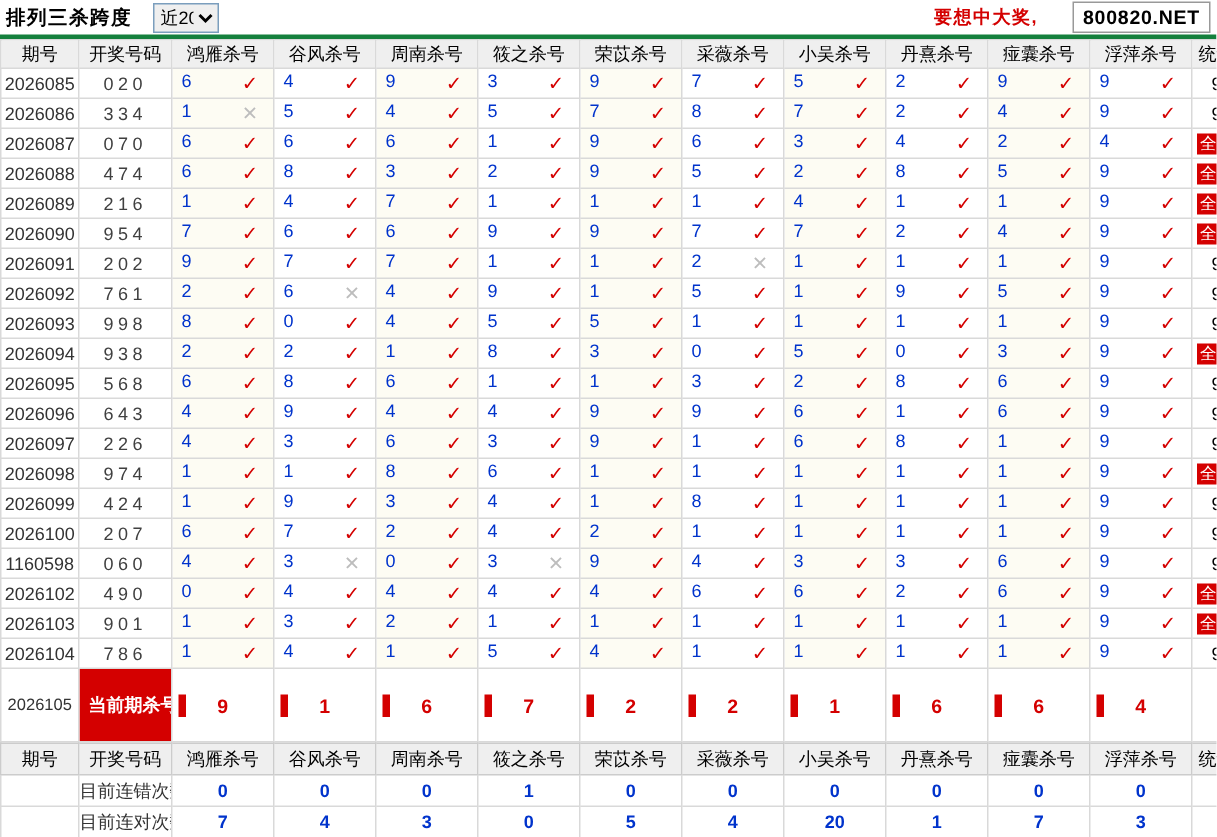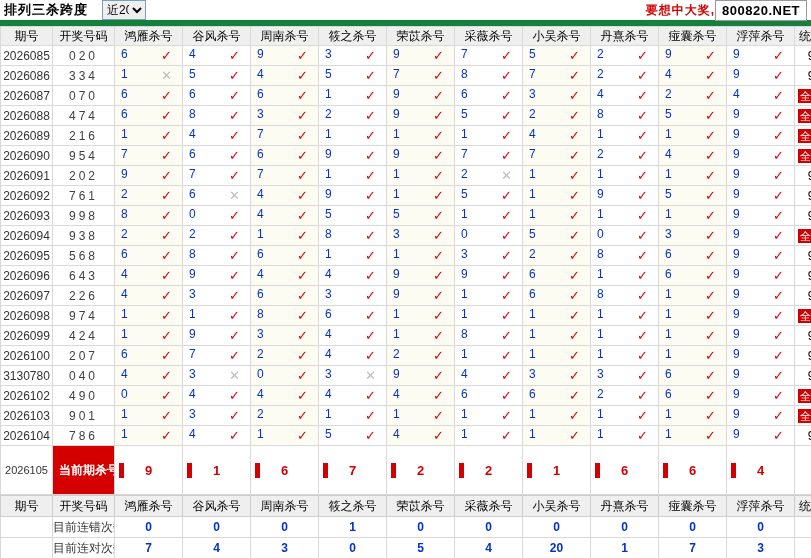--- a/index.html
+++ b/index.html
@@ -12,21 +12,21 @@
     font-size: 12px;
     color: #000;
   }
   #app { width: 811px; height: 558px; position: relative; }
 
   
   .topbar {
     height: 26px;
     display: flex;
     align-items: center;
-    border-bottom: 6px solid #15803d;
+    border-bottom: 3px solid #15803d;
     background: #fff;
     padding: 0 4px;
   }
   .topbar .title {
     font-size: 13px;
     font-weight: bold;
     color: #000;
     margin-right: 14px;
     letter-spacing: 1px;
   }
@@ -35,21 +35,21 @@
     font-size: 12px;
     height: 20px;
     width: 44px;
     border: 1px solid #7b9ebd;
   }
   .topbar .spacer { flex: 1; }
   .topbar .promo {
     color: #d40000;
     font-weight: bold;
     font-size: 12px;
-    margin-right: 0;
+    margin-right: 23px;
     letter-spacing: 1px;
   }
   .topbar .site {
     border: 1px solid #999;
     background: #fff;
     font-size: 13px;
     font-weight: bold;
     padding: 2px 6px;
     letter-spacing: 0.5px;
     text-align: right;
@@ -1255,22 +1255,22 @@
           </td>
           <td class="col-grp plain">
             <div class="grpcell">
               <span class="num">9</span>
               <span class="mk ok">✓</span>
             </div>
           </td>
           <td class="tj col-tj">9</td>
         </tr>
         <tr>
-          <td class="qh col-qh">3130780</td>
-          <td class="hm col-hm">040</td>
+          <td class="qh col-qh">1160598</td>
+          <td class="hm col-hm">060</td>
           <td class="col-grp band">
             <div class="grpcell">
               <span class="num">4</span>
               <span class="mk ok">✓</span>
             </div>
           </td>
           <td class="col-grp plain">
             <div class="grpcell">
               <span class="num">3</span>
               <span class="mk no">✕</span>

